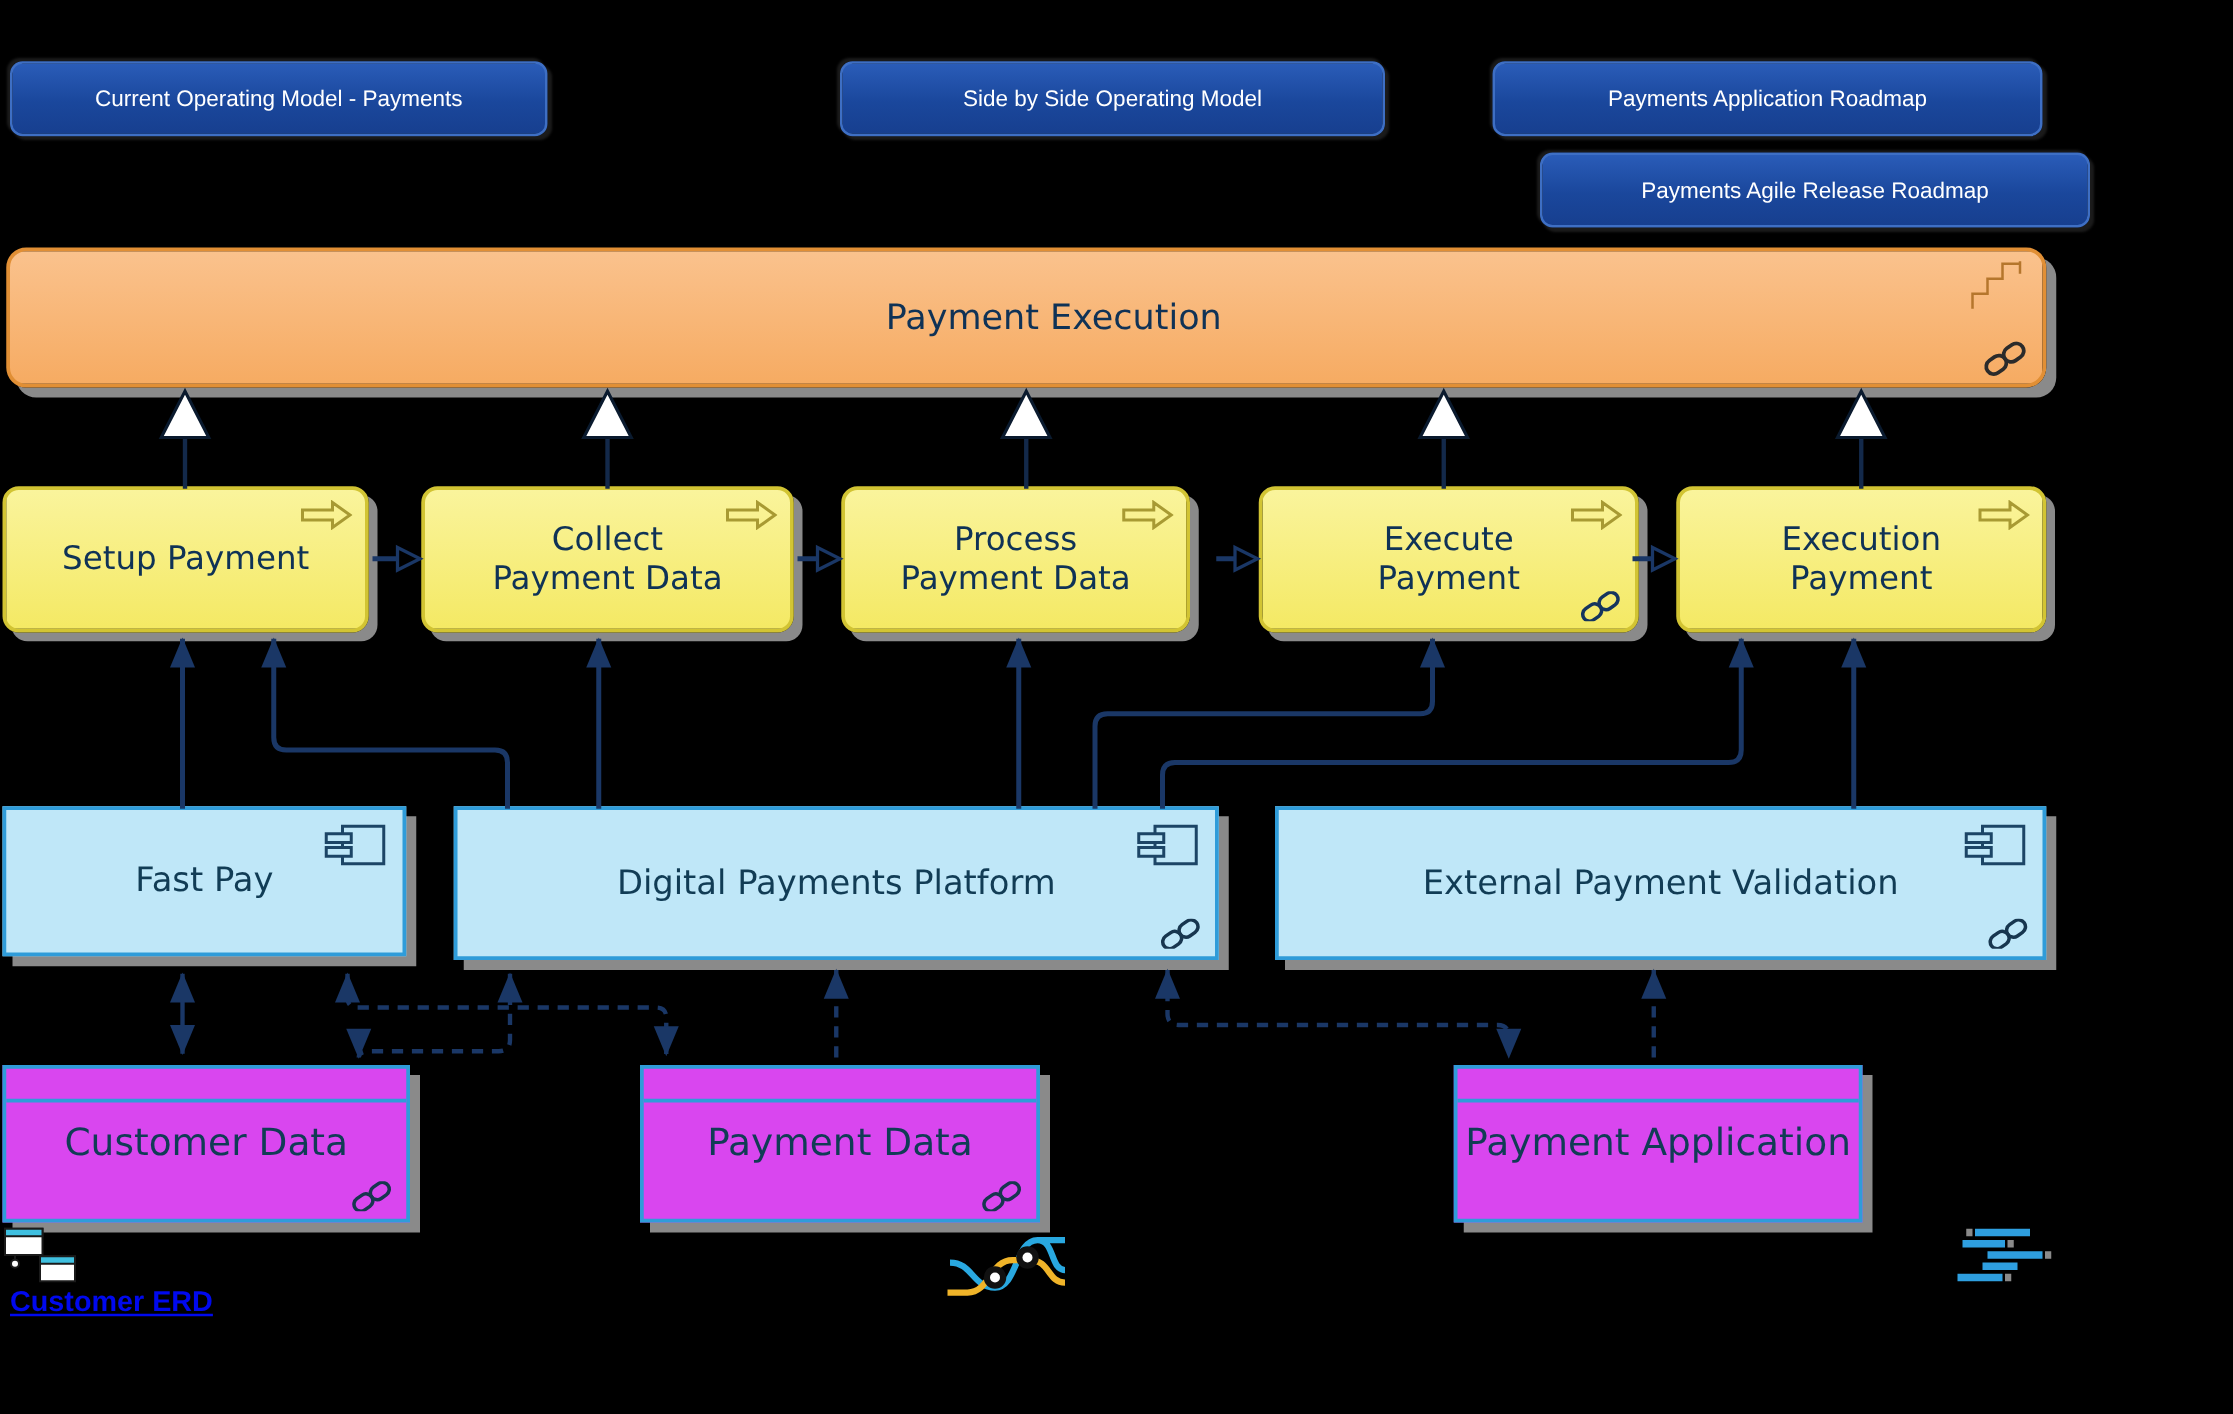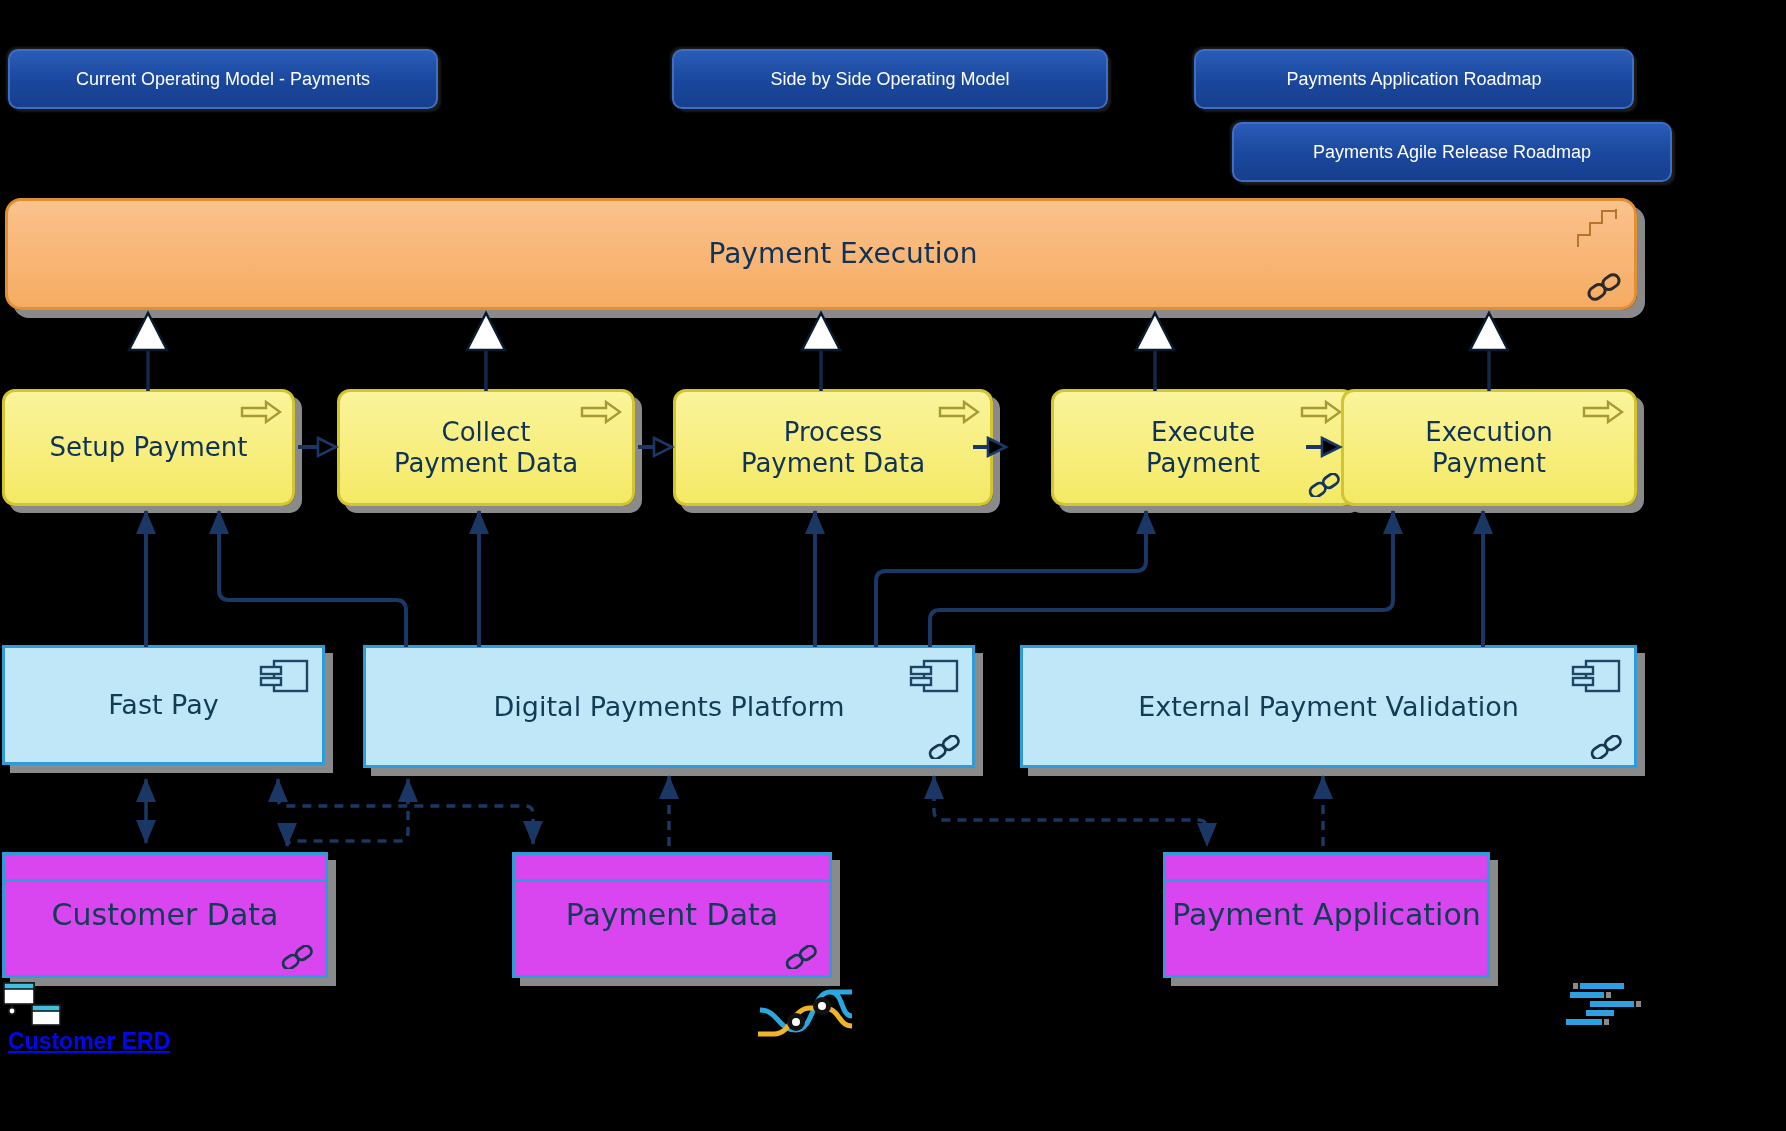--- a/index.html
+++ b/index.html
@@ -78,28 +78,28 @@
     </svg>
     <span class="lbl">Setup Payment</span>
   </div>
   <div class="dbox func" style="left:337px;top:389px;width:298px;height:117px;">
     <svg class="corner-icon tr" width="42" height="24" viewBox="0 0 42 24">
       <path d="M2,8 H26 V2 L40,12 L26,22 V16 H2 Z" fill="none" stroke="#a89a33" stroke-width="2.4"></path>
     </svg>
     <span class="lbl">Collect
 Payment Data</span>
   </div>
-  <div class="dbox func" style="left:673px;top:389px;width:320px;height:117px;">
+  <div class="dbox func" style="left:673px;top:389px;width:279px;height:117px;">
     <svg class="corner-icon tr" width="42" height="24" viewBox="0 0 42 24">
       <path d="M2,8 H26 V2 L40,12 L26,22 V16 H2 Z" fill="none" stroke="#a89a33" stroke-width="2.4"></path>
     </svg>
     <span class="lbl">Process
 Payment Data</span>
   </div>
-  <div class="dbox func" style="left:1007px;top:389px;width:304px;height:117px;margin-left:44px;">
+  <div class="dbox func" style="left:1007px;top:389px;width:304px;height:117px;">
     <svg class="corner-icon tr" width="42" height="24" viewBox="0 0 42 24">
       <path d="M2,8 H26 V2 L40,12 L26,22 V16 H2 Z" fill="none" stroke="#a89a33" stroke-width="2.4"></path>
     </svg>
     <svg class="corner-icon br" width="36" height="24" viewBox="0 0 36 24">
       <g transform="rotate(-35 18 12)" fill="none" stroke="#15355e" stroke-width="2.8">
         <rect x="2" y="7" width="16" height="11" rx="5.5"></rect>
           <rect x="18" y="7" width="16" height="11" rx="5.5"></rect>
       </g>
     </svg>
     <span class="lbl">Execute

